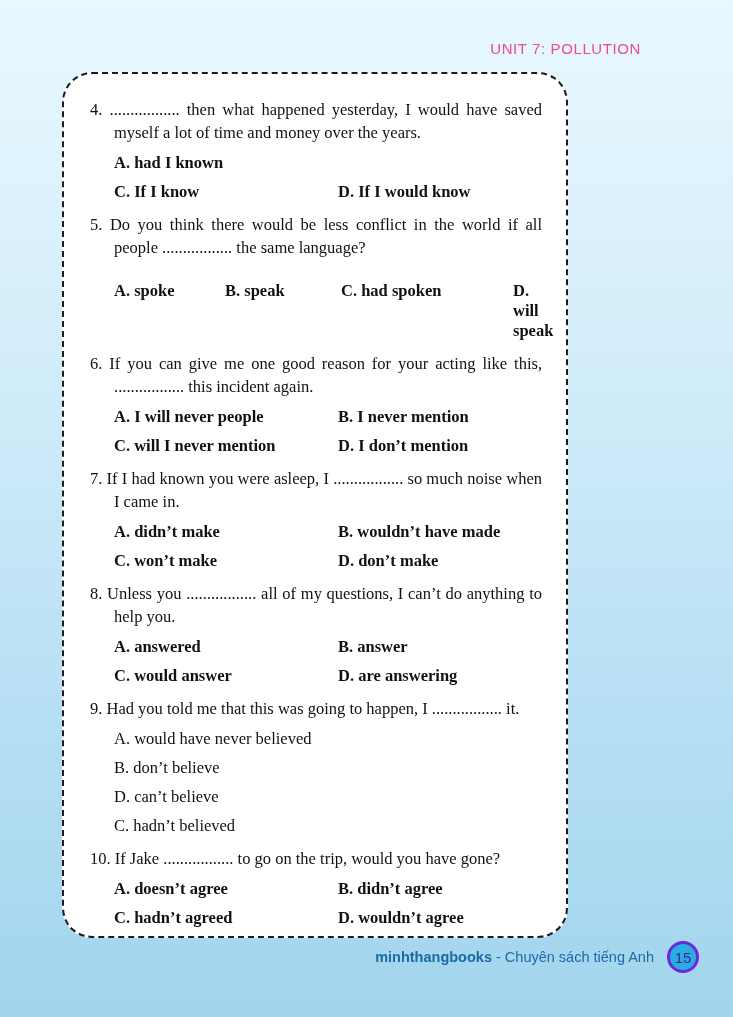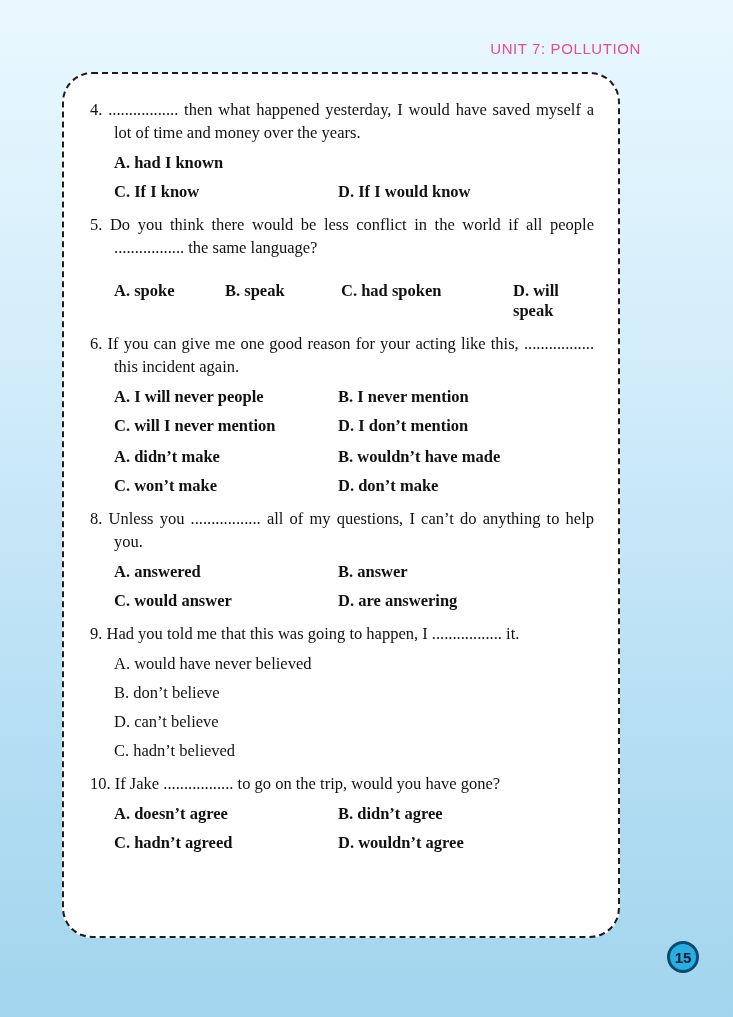--- a/index.html
+++ b/index.html
@@ -21,21 +21,21 @@
     font-family: "Liberation Sans", sans-serif;
     font-size: 15px;
     letter-spacing: 0.6px;
     color: #ec4899;
   }
 
   .card {
     position: absolute;
     top: 72px;
     left: 62px;
-    width: 558px;
+    width: 506px;
     height: 866px;
     background: #ffffff;
     border: 2px dashed #1c1c1c;
     border-radius: 30px;
     padding: 24px 24px 14px 26px;
     overflow: hidden;
   }
 
   .question { margin-bottom: 11px; }
 
@@ -76,25 +76,25 @@
     font-family: "Liberation Sans", sans-serif;
     font-size: 14.5px;
     color: #1b6aa8;
   }
   .footer-text .brand { font-weight: bold; }
   .page-badge {
     width: 32px;
     height: 32px;
     border-radius: 50%;
     background: #27aee3;
-    border: 3px solid #0c4a6e;
-    color: #0f172a;
+    border: 3px solid #6d28d9;
+    color: #4c1d95;
     font-family: "Liberation Sans", sans-serif;
     font-size: 15px;
-    font-weight: bold;
+    font-weight: normal;
     display: flex;
     align-items: center;
     justify-content: center;
   }
 </style>
 </head>
 <body>
 
 <div class="page-header">UNIT 7: POLLUTION</div>
 
@@ -133,20 +133,21 @@
         <span class="opt opt-b">B. I never mention</span>
       </div>
       <div class="opt-row">
         <span class="opt opt-a">C. will I never mention</span>
         <span class="opt opt-b">D. I don’t mention</span>
       </div>
     </div>
   </div>
 
   <div class="question">
+    <div class="q-text"><span class="q-num">7.</span> <span>If I had known you were asleep, I ................. so much noise when I came in.</span></div>
     <div class="options">
       <div class="opt-row">
         <span class="opt opt-a">A. didn’t make</span>
         <span class="opt opt-b">B. wouldn’t have made</span>
       </div>
       <div class="opt-row">
         <span class="opt opt-a">C. won’t make</span>
         <span class="opt opt-b">D. don’t make</span>
       </div>
     </div>
@@ -186,14 +187,15 @@
       <div class="opt-row">
         <span class="opt opt-a">C. hadn’t agreed</span>
         <span class="opt opt-b">D. wouldn’t agree</span>
       </div>
     </div>
   </div>
 
 </div>
 
 <div class="page-footer">
+  <div class="footer-text"><span class="brand">minhthangbooks</span> <span>-</span> <span>Chuyên sách tiếng Anh</span></div>
   <div class="page-badge">15</div>
 </div>
 
 </body></html>

